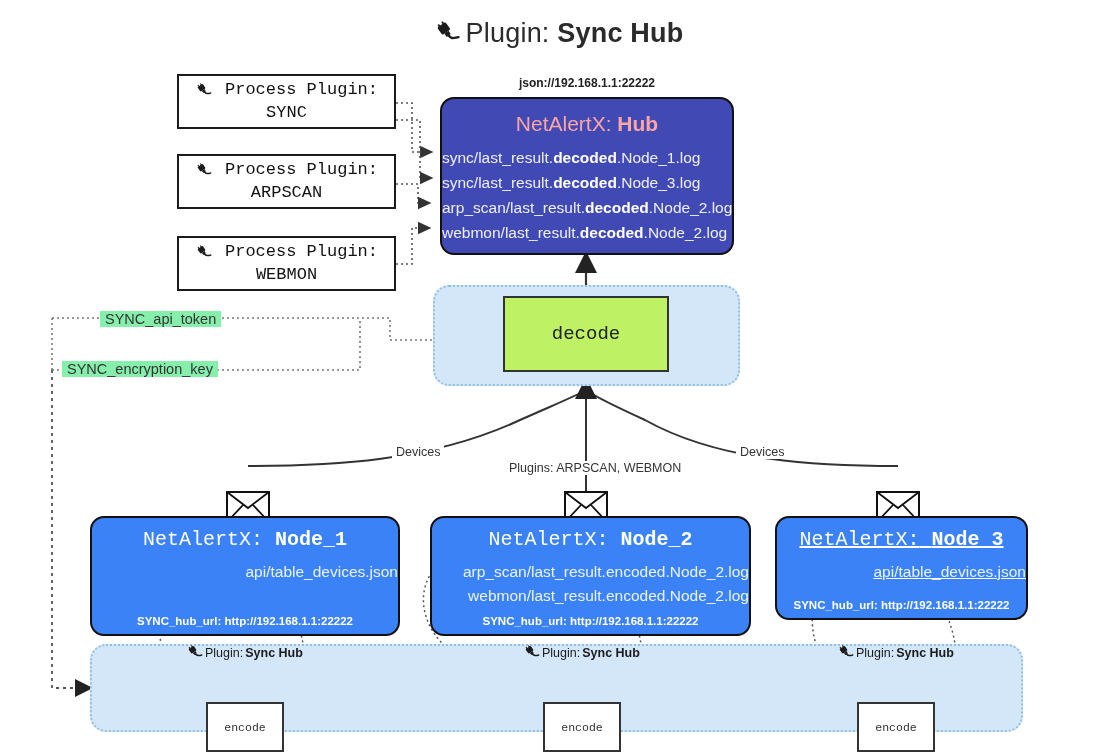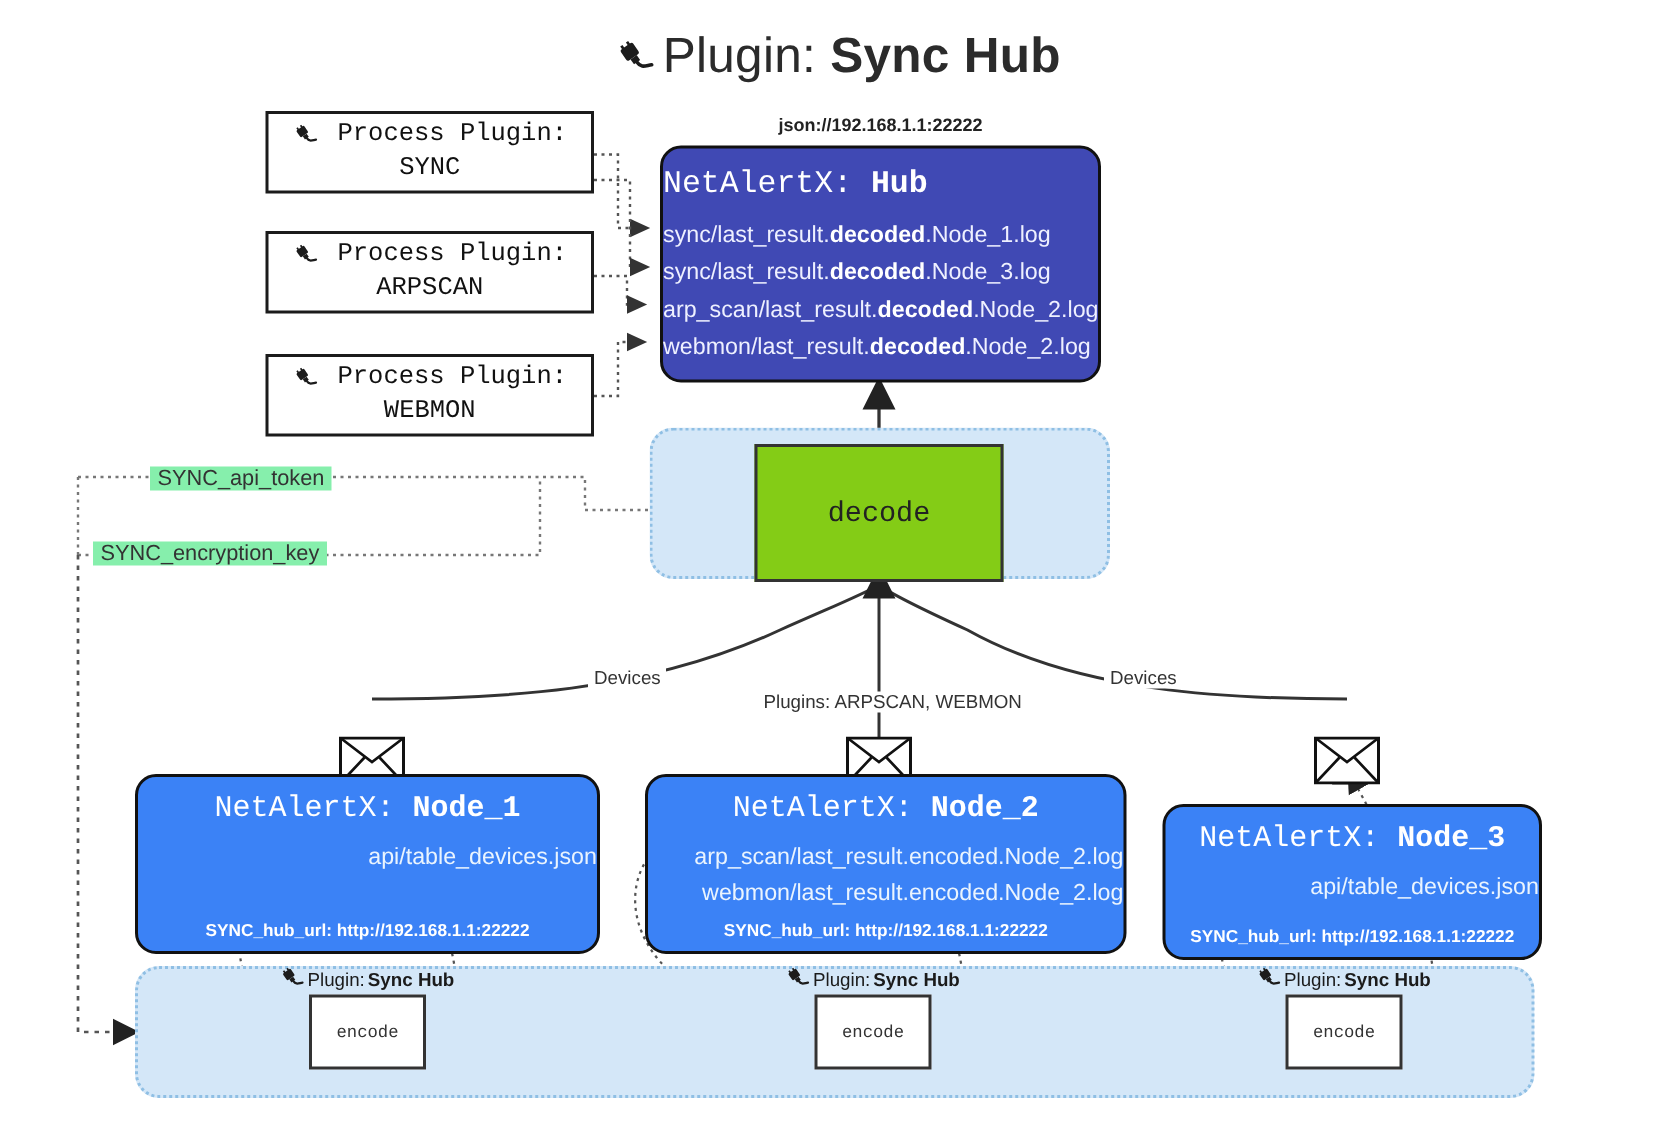--- a/index.html
+++ b/index.html
@@ -9,21 +9,21 @@
     font-family:"Liberation Sans", sans-serif;
     overflow:hidden;
     position:relative;
   }
   #canvas{position:absolute;left:0;top:0;width:1117px;height:754px;}
   .abs{position:absolute;box-sizing:border-box;}
 
   
   #title{
     left:0;top:18px;width:1117px;text-align:center;
-    font-size:33px;color:#2b2b2b;letter-spacing:0.2px;
+    font-size:27px;color:#2b2b2b;letter-spacing:0.2px;
     white-space:nowrap;
   }
   #title .plug{display:inline-block;vertical-align:-3px;margin-right:6px;}
   #title .bold{font-weight:bold;}
 
   
   .procbox{
     border:2px solid #1b1b1b;background:#ffffff;
     font-family:"Liberation Mono","DejaVu Sans Mono",monospace;
     font-size:17px;color:#111;
@@ -33,43 +33,43 @@
   .procbox .l1{display:flex;align-items:center;gap:13px;}
   .procbox .l2{letter-spacing:0px;}
 
   
   #hub{
     left:440px;top:97px;width:294px;height:158px;
     background:#4049b4;border:2.5px solid #111;border-radius:14px;
     color:#ffffff;
   }
   #hub .hub-title{
-    text-align:left;margin-top:13px;
-    font-family:Liberation Mono, monospace;
-    font-size:21px;color:#ffffff;
+    text-align:center;margin-top:13px;
+    font-family:Liberation Sans, sans-serif;
+    font-size:21px;color:#fca5a5;
   }
   #hub .hub-title b{font-weight:bold;}
   #hub .loglist{margin-top:9px;padding-left:0;}
   #hub .logline{
     font-size:15.5px;color:#eef0ff;line-height:1.62;white-space:nowrap;
   }
   #hub .logline b{font-weight:bold;color:#ffffff;}
   #hub-url{
     left:440px;top:76px;width:294px;text-align:center;
     font-size:12px;font-weight:bold;color:#222;
   }
 
   
   .lightbox{
     background:#d4e7f8;border:2.5px dotted #8fbfe4;border-radius:16px;
   }
   #decode-wrap{left:433px;top:285px;width:307px;height:101px;}
   #decode{
-    left:503px;top:296px;width:166px;height:92px;
-    background:#84cc16;border:2px solid #333;
+    left:503px;top:296px;width:166px;height:76px;
+    background:#bef264;border:2px solid #333;
     display:flex;align-items:center;justify-content:center;
     font-family:"Liberation Mono","DejaVu Sans Mono",monospace;
     font-size:19px;color:#222;
   }
   #bottom-wrap{left:90px;top:644px;width:933px;height:88px;}
 
   
   .node{
     background:#3b82f6;border:2.5px solid #111;border-radius:14px;color:#fff;
   }
@@ -84,21 +84,21 @@
   .node .nfoot{
     position:absolute;left:0;bottom:7px;width:100%;text-align:center;
     font-size:11.5px;font-weight:bold;color:#ffffff;white-space:nowrap;
   }
 
   
   .encbox{
     background:#fff;border:2px solid #333;
     display:flex;align-items:center;justify-content:center;
     font-family:"Liberation Mono","DejaVu Sans Mono",monospace;
-    font-size:11.5px;color:#333;
+    font-size:11.5px;color:#333;margin-top:39px;
   }
   .enclabel{
     font-size:12.5px;color:#1b1b1b;white-space:nowrap;
     display:flex;align-items:center;gap:2px;
   }
   .enclabel b{font-weight:bold;}
 
   
   .edgelabel{
     font-size:12.5px;color:#333;background:#ffffff;
@@ -291,21 +291,21 @@
       <span>NetAlertX:</span>
       <b>Node_2</b>
     </div>
     <div class="nbody">
       <div class="nline">arp_scan/last_result.encoded.Node_2.log</div>
       <div class="nline">webmon/last_result.encoded.Node_2.log</div>
     </div>
     <div class="nfoot">SYNC_hub_url: http://192.168.1.1:22222</div>
   </div>
 
-  <div class="abs node" style="left:775px;top:536px;width:253px;height:104px;">
+  <div class="abs node" style="left:775px;top:516px;width:253px;height:104px;text-decoration:underline;">
     <div class="ntitle">
       <span>NetAlertX:</span>
       <b>Node_3</b>
     </div>
     <div class="nbody">
       <div class="nline">api/table_devices.json</div>
     </div>
     <div class="nfoot">SYNC_hub_url: http://192.168.1.1:22222</div>
   </div>
 

